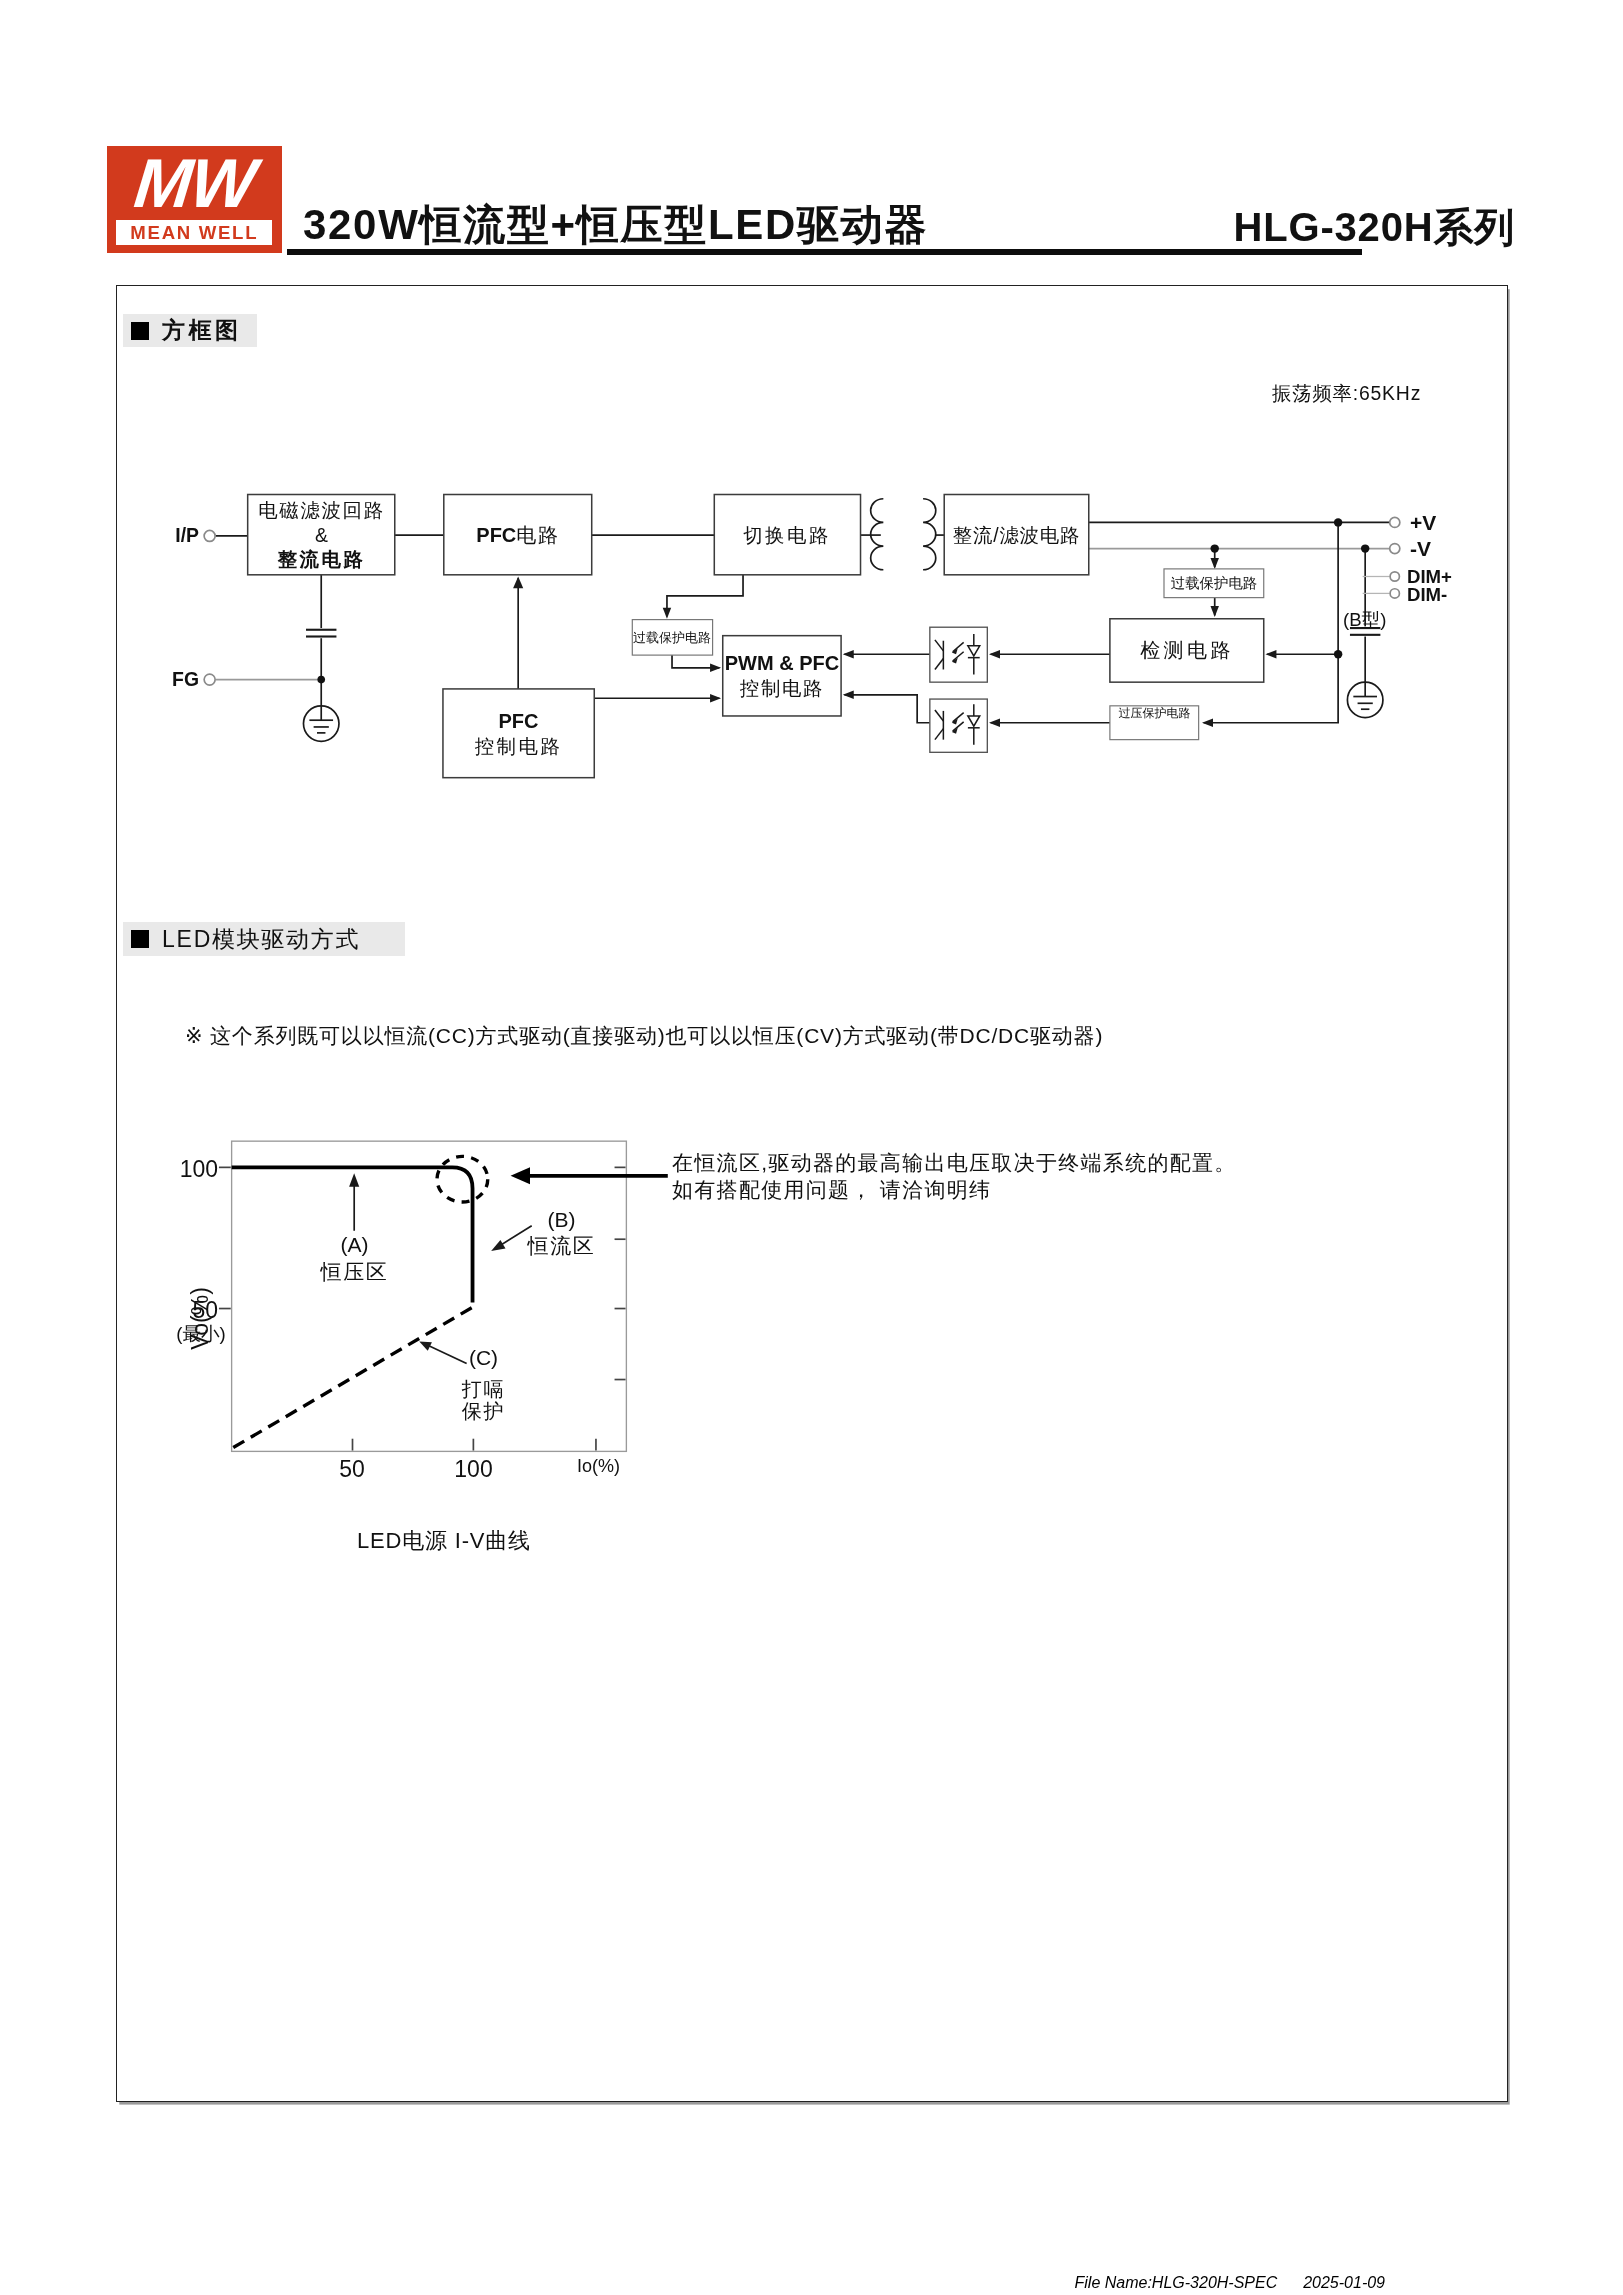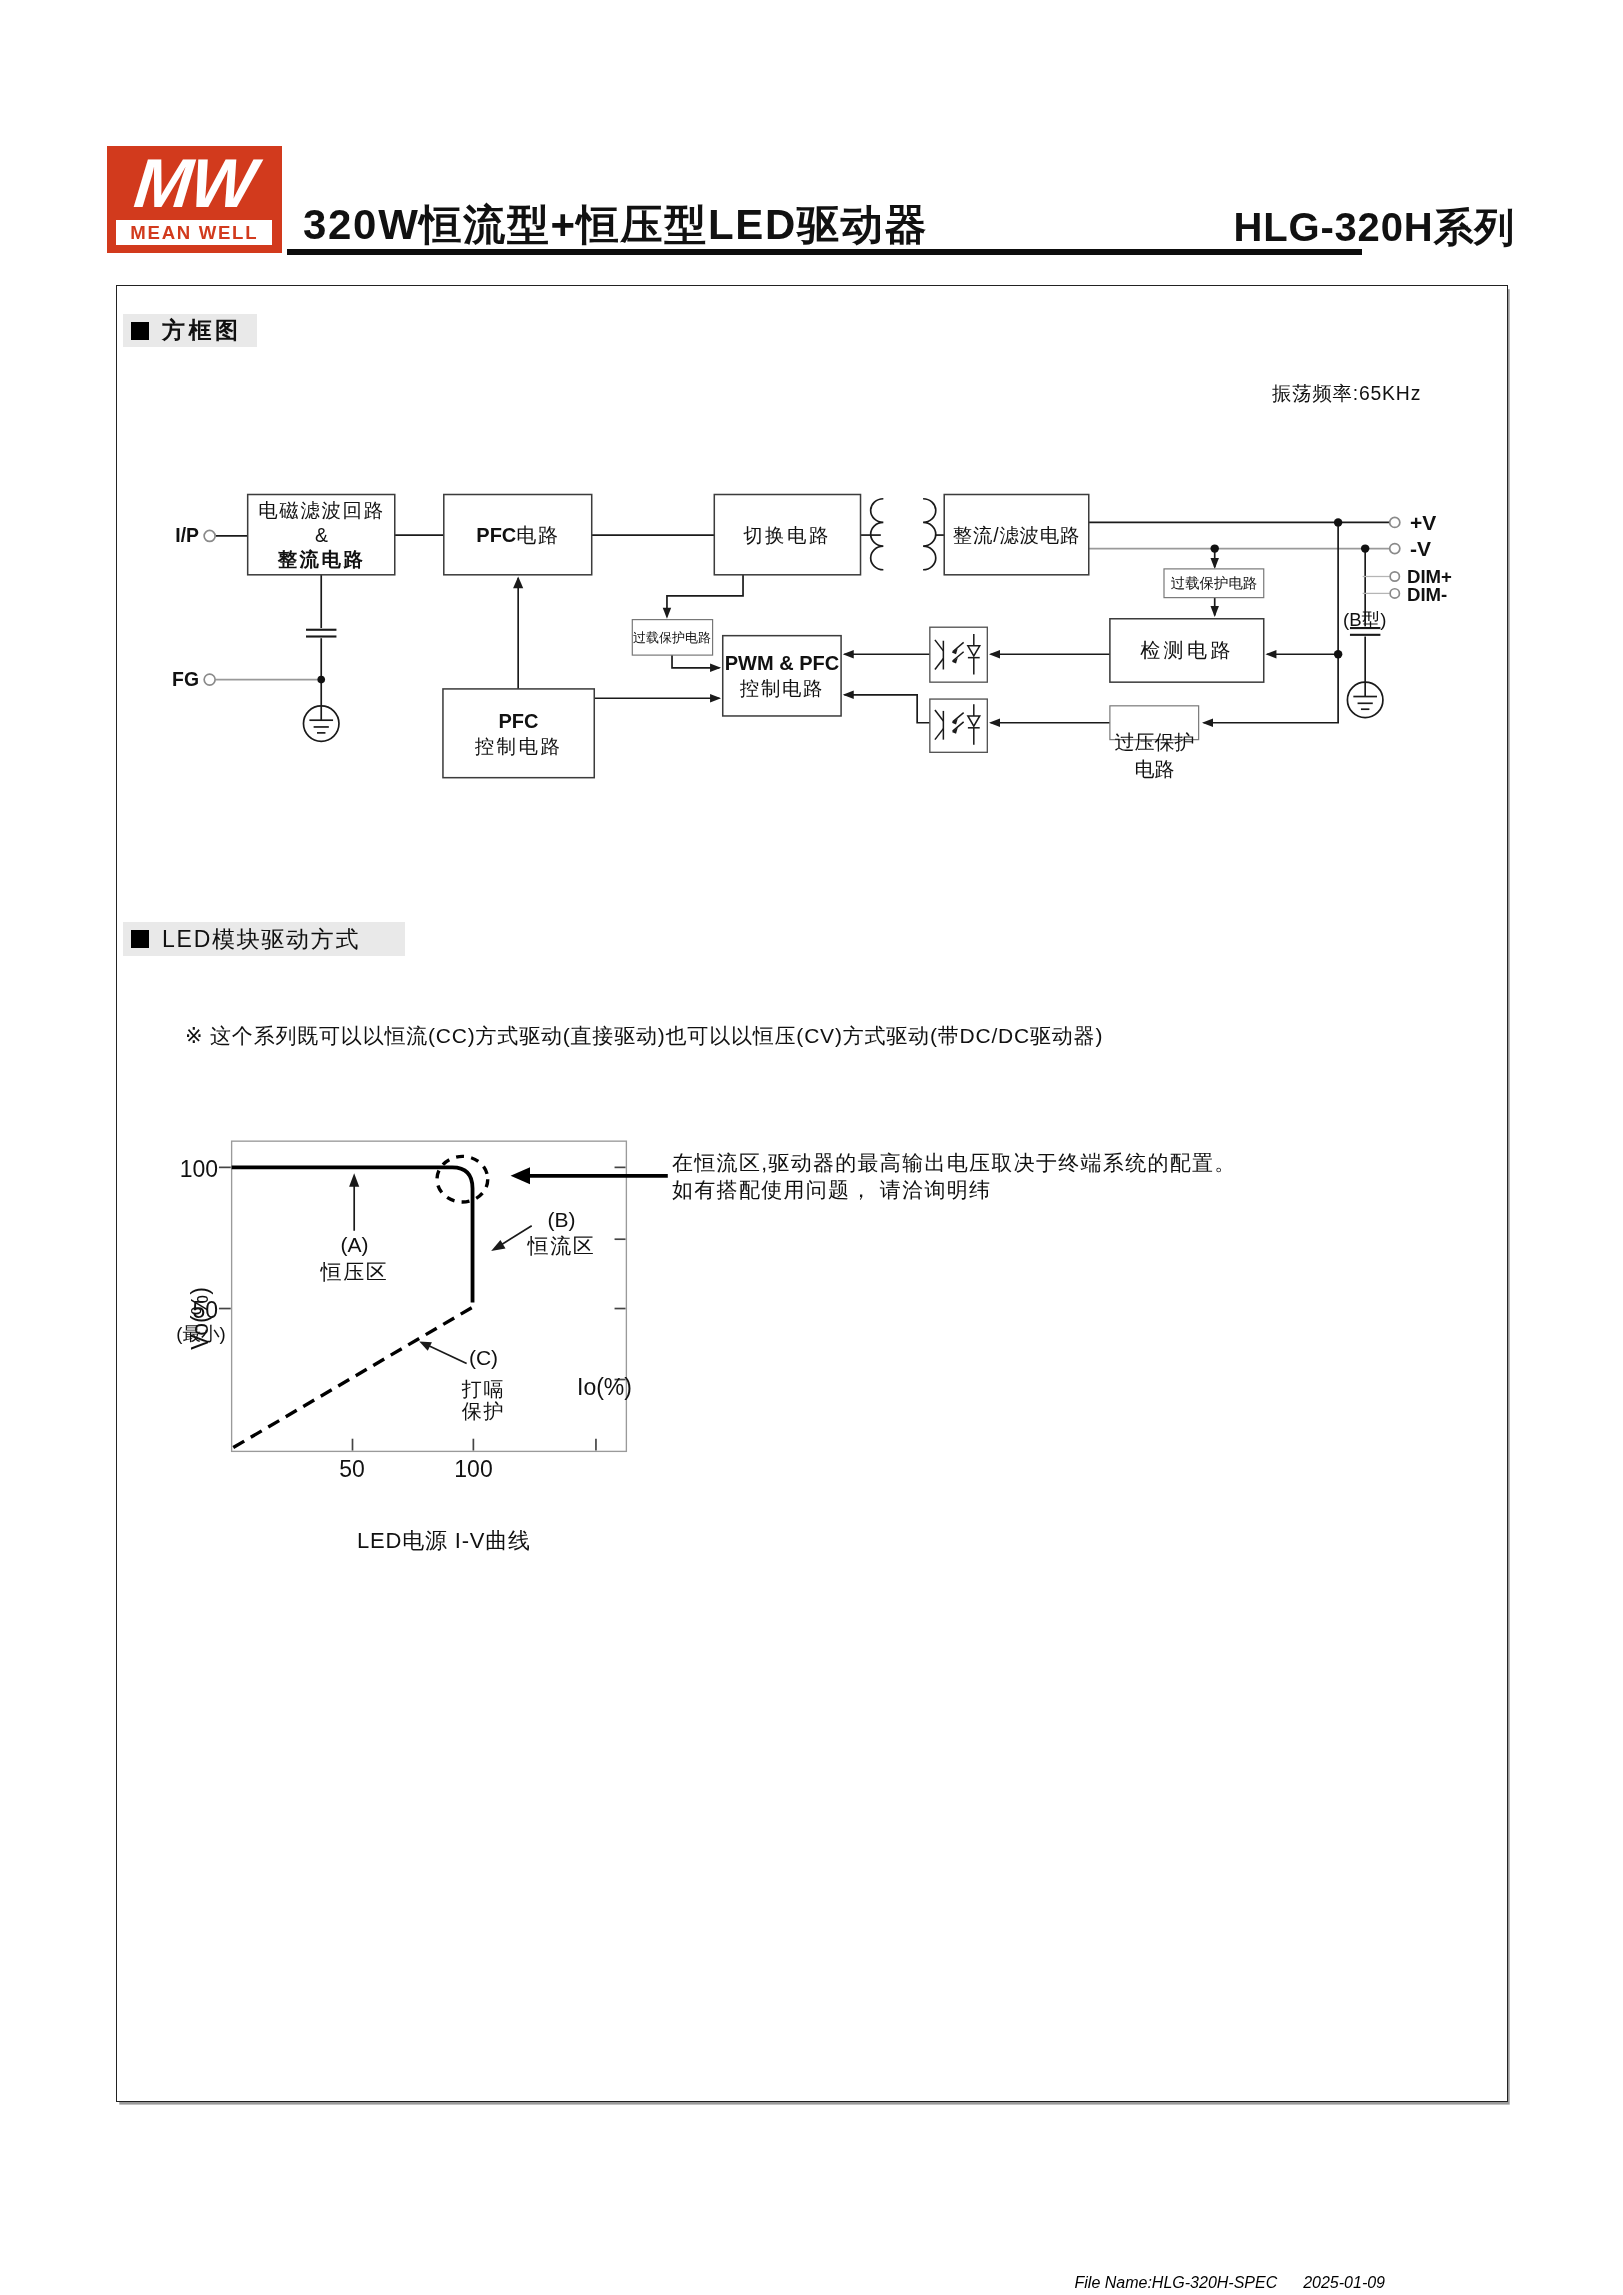--- a/index.html
+++ b/index.html
@@ -238,36 +238,36 @@
     <span class="b" style="font-size:20px;">PFC</span>
     <span style="letter-spacing:2.5px;">控制电路</span>
   </div>
   <div class="abs ctr" style="left:632px;top:620px;width:80px;height:36px;font-size:13px;">过载保护电路</div>
   <div class="abs col boxlabel" style="left:723px;top:636px;width:118px;height:80px;">
     <span class="b" style="font-size:20px;">PWM &amp; PFC</span>
     <span style="font-size:19.4px;letter-spacing:1.7px;">控制电路</span>
   </div>
   <div class="abs ctr" style="left:1164px;top:569px;width:100px;height:29px;font-size:14.4px;">过载保护电路</div>
   <div class="abs ctr" style="left:1110px;top:619px;width:154px;height:63px;font-size:20px;letter-spacing:3.4px;">检测电路</div>
-  <div class="abs ctr" style="left:1110px;top:731px;width:89px;height:50px;font-size:20px;">过压保护电路</div>
+  <div class="abs ctr" style="left:1110px;top:688px;width:89px;height:50px;font-size:12px;">过压保护电路</div>
 
   <div class="abs sechdr" style="left:123px;top:922px;width:282px;height:34px;">
     <div class="sqr"></div>
     <span style="letter-spacing:1.7px;">LED模块驱动方式</span>
   </div>
 
   <div class="abs" style="left:185px;top:1022px;font-size:21px;letter-spacing:0.8px;">※ 这个系列既可以以恒流(CC)方式驱动(直接驱动)也可以以恒压(CV)方式驱动(带DC/DC驱动器)</div>
 
   <div class="abs ctr" style="left:137px;top:1306px;width:127px;height:25px;font-size:23px;transform:rotate(-90deg);">Vo(%)</div>
   <div class="abs rt" style="left:169px;top:1156px;width:49px;font-size:23px;">100</div>
   <div class="abs rt" style="left:173px;top:1297px;width:45px;font-size:23px;">50</div>
   <div class="abs ctr" style="left:162px;top:1321px;width:78px;font-size:18.6px;">(最小)</div>
   <div class="abs ctr" style="left:331px;top:1456px;width:42px;font-size:23px;">50</div>
   <div class="abs ctr" style="left:448px;top:1456px;width:51px;font-size:23px;">100</div>
-  <div class="abs" style="left:577px;top:1374px;font-size:23px;">Io(%)</div>
+  <div class="abs" style="left:577px;top:1456px;font-size:18px;">Io(%)</div>
   <div class="abs ctr" style="left:347px;top:1490px;width:194px;font-size:22px;letter-spacing:0.8px;margin-top:36px;">LED电源 I-V曲线</div>
   <div class="abs ctr" style="left:329px;top:1233px;width:51px;font-size:21px;">(A)</div>
   <div class="abs ctr" style="left:319px;top:1258px;width:71px;font-size:21px;letter-spacing:1.7px;">恒压区</div>
   <div class="abs ctr" style="left:536px;top:1208px;width:51px;font-size:21px;">(B)</div>
   <div class="abs ctr" style="left:526px;top:1232px;width:71px;font-size:21px;letter-spacing:1.7px;">恒流区</div>
   <div class="abs ctr" style="left:458px;top:1346px;width:51px;font-size:21px;">(C)</div>
   <div class="abs ctr" style="left:459px;top:1376px;width:49px;font-size:20px;letter-spacing:1.7px;">打嗝</div>
   <div class="abs ctr" style="left:459px;top:1398px;width:49px;font-size:20px;letter-spacing:1.7px;">保护</div>
 
   <div class="abs" style="left:672px;top:1149px;font-size:21px;letter-spacing:1.3px;">在恒流区,驱动器的最高输出电压取决于终端系统的配置。</div>

